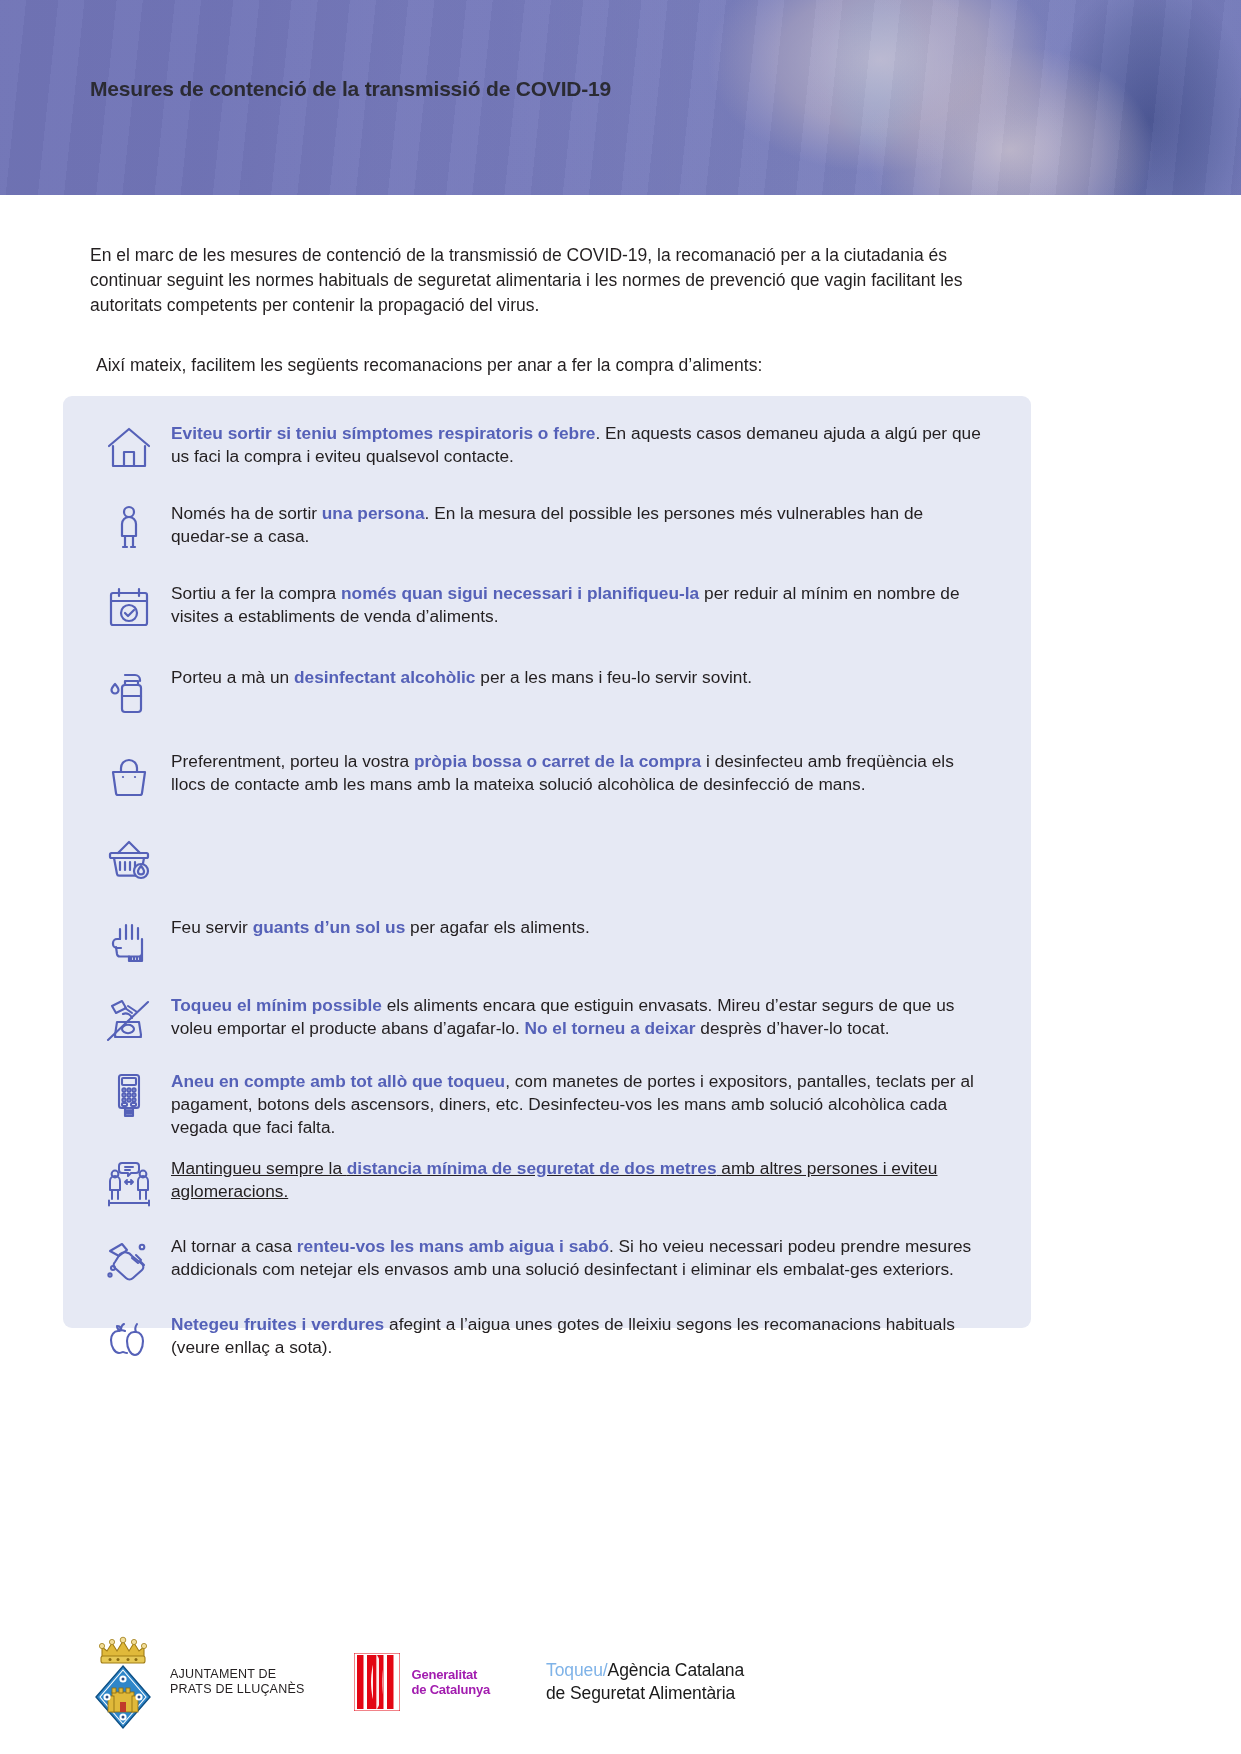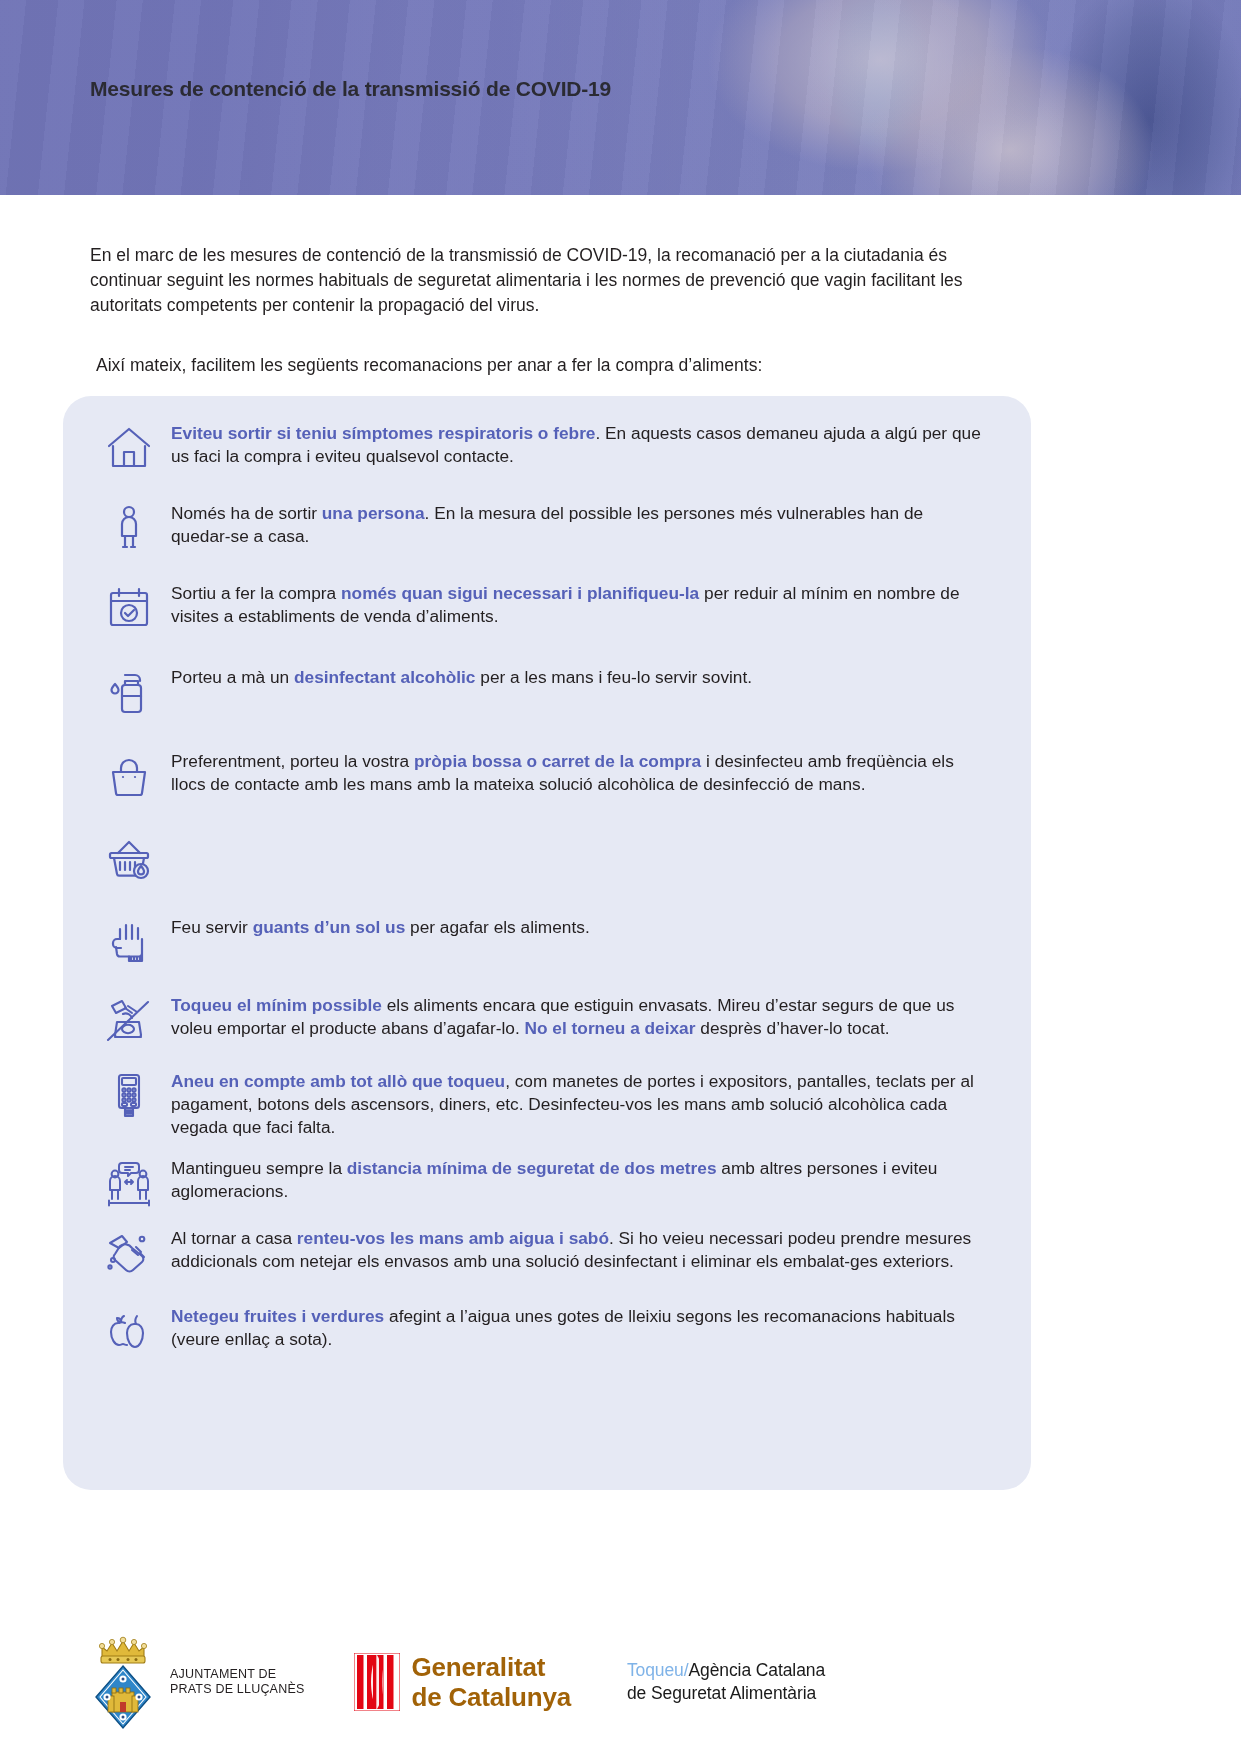--- a/index.html
+++ b/index.html
@@ -55,23 +55,23 @@
   
   .intro { position:absolute; left:90px; top:243px; width:880px; }
   .intro p {
     margin:0; font-size:17.5px; line-height:1.42; color:#231f20;
   }
   .intro .p2 { margin-top:35px; padding-left:6px; }
 
   
   .card {
     position:absolute; left:63px; top:396px;
-    width:968px; height:1094px;
+    width:968px; height:932px;
     background:#e6e9f4;
-    border-radius:28px;
+    border-radius:9px;
     padding:24px 0 8px 0;
   }
   .rows { position:relative; }
   .row {
     display:flex; align-items:flex-start;
     padding:0 24px 0 24px;
     margin-bottom:24px;
   }
   .icon-cell {
     width:84px; min-width:84px;
@@ -90,41 +90,41 @@
   
   .row.r1 { margin-bottom:26px; }
   .row.r2 { margin-bottom:26px; }
   .row.r3 { margin-bottom:30px; }
   .row.r4 { margin-bottom:30px; }
   .row.r5 { margin-bottom:28px; }
   .row.r6 { margin-bottom:30px; }
   .row.r7 { margin-bottom:24px; }
   .row.r8 { margin-bottom:22px; }
   .row.r9 { margin-bottom:16px; }
-  .row.r10 { margin-bottom:16px; }
+  .row.r10 { margin-bottom:24px;text-decoration:underline; }
   .row.r11 { margin-bottom:24px; }
   .row.r12 { margin-bottom:0; }
 
   
   .footer {
     position:absolute; left:0; top:1610px; width:1241px; height:144px;
     display:flex; align-items:center; padding-left:88px;
   }
   .logo { display:flex; align-items:center; }
 
   
   .logo-ajt { gap:12px; }
   .ajt-mark { width:70px; height:96px; position:relative; }
   .ajt-text { font-size:12.5px; line-height:1.22; letter-spacing:.2px; color:#231f20; font-weight:normal; }
   .ajt-text div { white-space:nowrap; }
 
   
   .logo-gen { margin-left:50px; gap:11px; }
   .gen-mark { width:46px; height:58px; }
-  .gen-text { font-size:26px; font-weight:bold; line-height:1.17; color:#a16207; letter-spacing:-0.2px; }
+  .gen-text { font-size:13px; font-weight:bold; line-height:1.17; color:#a21caf; letter-spacing:-0.2px; }
 
   
   .logo-acsa { margin-left:56px; }
   .acsa-text { font-size:17.5px; line-height:1.3; color:#1a1a1a; letter-spacing:-0.1px; }
   .acsa-salut { color:#7fb3e8; }
 </style>
 </head>
 <body>
 
 <div class="header">

